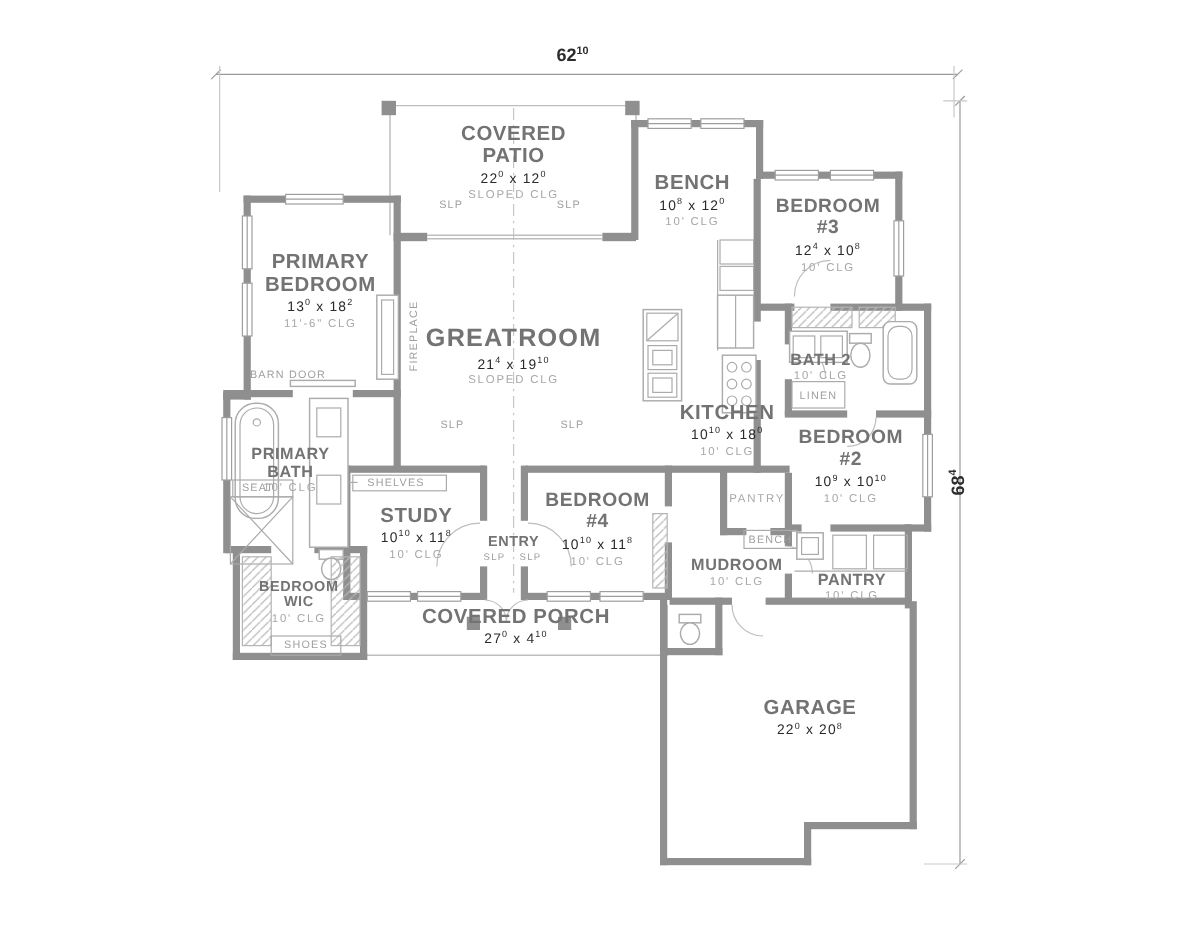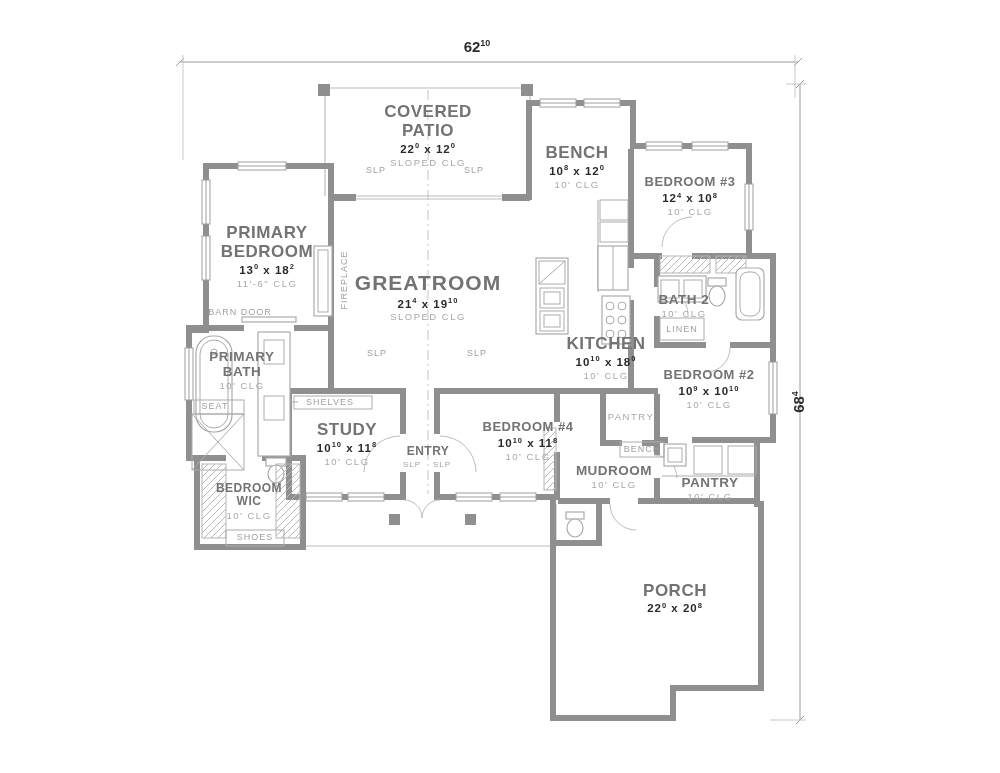--- a/index.html
+++ b/index.html
@@ -15,24 +15,24 @@
   .winl{stroke:#9e9e9e;stroke-width:1;}
   .dimline{stroke:#9a9a9a;stroke-width:1;fill:none;}
   .extline{stroke:#c9c9c9;stroke-width:1;fill:none;}
   .dash{stroke:#c6c6c6;stroke-width:1;fill:none;stroke-dasharray:10 4 2 4;}
   .hatchr{fill:url(#hatch);stroke:#b5b5b5;stroke-width:1;}
 
   .room{position:absolute;transform:translate(-50%,-50%);text-align:center;line-height:1.12;letter-spacing:.5px;}
   .rname{font-weight:bold;color:#737373;}
   .lg .rname{font-size:21px;letter-spacing:1px;}
   .md .rname{font-size:17px;}
-  .bd .rname{font-size:13px;}
+  .bd .rname{font-size:16px;}
   .sm .rname{font-size:13.5px;}
   .xs .rname{font-size:12px;}
-  .rdim{font-size:11.5px;color:#2a2a2a;font-weight:bold;margin-top:2px;letter-spacing:1px;white-space:nowrap;}
+  .rdim{font-size:11.5px;color:#2a2a2a;font-weight:normal;margin-top:2px;letter-spacing:1px;white-space:nowrap;}
   .rdim sup{font-size:7.5px;}
   .rclg{font-size:9.5px;color:#a8a8a8;margin-top:2px;letter-spacing:1.5px;white-space:nowrap;}
   .feat{position:absolute;transform:translate(-50%,-50%);font-size:9px;color:#9f9f9f;
         letter-spacing:1px;text-align:center;line-height:1.25;white-space:nowrap;}
   .feat.vert{transform:translate(-50%,-50%) rotate(-90deg);}
   .dim-label{position:absolute;transform:translate(-50%,-50%);font-size:15px;font-weight:bold;color:#2d2d2d;}
   .dim-label sup{font-size:9px;}
   .dim-label.vert{transform:translate(-50%,-50%) rotate(-90deg);}
 </style>
 </head>
@@ -280,21 +280,21 @@
   <div class="rdim">10<sup>8</sup> x 12<sup>0</sup></div>
   <div class="rclg">10' CLG</div>
 </div>
 
 <div class="room bd" style="left:690px;top:196px;width:92px">
   <div class="rname">BEDROOM #3</div>
   <div class="rdim">12<sup>4</sup> x 10<sup>8</sup></div>
   <div class="rclg">10' CLG</div>
 </div>
 
-<div class="room md" style="left:267px;top:256px;width:124px">
+<div class="room md" style="left:267px;top:242px;width:124px">
   <div class="rname">PRIMARY BEDROOM</div>
   <div class="rdim">13<sup>0</sup> x 18<sup>2</sup></div>
   <div class="rclg">11'-6" CLG</div>
 </div>
 
 <div class="room lg" style="left:428px;top:297px;width:220px">
   <div class="rname">GREATROOM</div>
   <div class="rdim">21<sup>4</sup> x 19<sup>10</sup></div>
   <div class="rclg">SLOPED CLG</div>
 </div>
@@ -309,59 +309,63 @@
   <div class="rname">BATH 2</div>
   <div class="rclg">10' CLG</div>
 </div>
 
 <div class="room bd" style="left:709px;top:389px;width:96px">
   <div class="rname">BEDROOM #2</div>
   <div class="rdim">10<sup>9</sup> x 10<sup>10</sup></div>
   <div class="rclg">10' CLG</div>
 </div>
 
-<div class="room sm" style="left:242px;top:370px;width:80px">
+<div class="room sm" style="left:242px;top:392px;width:80px">
   <div class="rname">PRIMARY BATH</div>
   <div class="rclg">10' CLG</div>
 </div>
 
 <div class="room md" style="left:347px;top:444px;width:100px">
   <div class="rname">STUDY</div>
   <div class="rdim">10<sup>10</sup> x 11<sup>8</sup></div>
   <div class="rclg">10' CLG</div>
 </div>
 
 <div class="room xs" style="left:428px;top:452px;width:60px">
   <div class="rname">ENTRY</div>
 </div>
 
-<div class="room bd" style="left:528px;top:441px;width:96px">
+<div class="room bd" style="left:498px;top:441px;width:96px">
   <div class="rname">BEDROOM #4</div>
   <div class="rdim">10<sup>10</sup> x 11<sup>8</sup></div>
   <div class="rclg">10' CLG</div>
 </div>
 
 <div class="room sm" style="left:614px;top:477px;width:110px">
   <div class="rname">MUDROOM</div>
   <div class="rclg">10' CLG</div>
 </div>
 
 <div class="room sm" style="left:710px;top:489px;width:110px">
   <div class="rname">PANTRY</div>
   <div class="rclg">10' CLG</div>
 </div>
 
 <div class="room xs" style="left:249px;top:502px;width:70px">
   <div class="rname">BEDROOM WIC</div>
   <div class="rclg">10' CLG</div>
 </div>
 
+<div class="room md" style="left:430px;top:522px;width:220px">
+  <div class="rname">COVERED PORCH</div>
+  <div class="rdim">27<sup>0</sup> x 4<sup>10</sup></div>
+</div>
 
 <div class="room md" style="left:675px;top:598px;width:160px">
-  <div class="rname">PORCH</div>
+  <div class="rname">GARAGE</div>
   <div class="rdim">22<sup>0</sup> x 20<sup>8</sup></div>
 </div>
 
 <div class="room xs" style="left:631px;top:417px;width:60px">
   <div class="rclg" style="margin-top:0">PANTRY</div>
 </div>
 
 <div class="feat" style="left:240px;top:313px">BARN DOOR</div>
 <div class="feat vert" style="left:345px;top:280px">FIREPLACE</div>
 <div class="feat" style="left:330px;top:403px">SHELVES</div>

